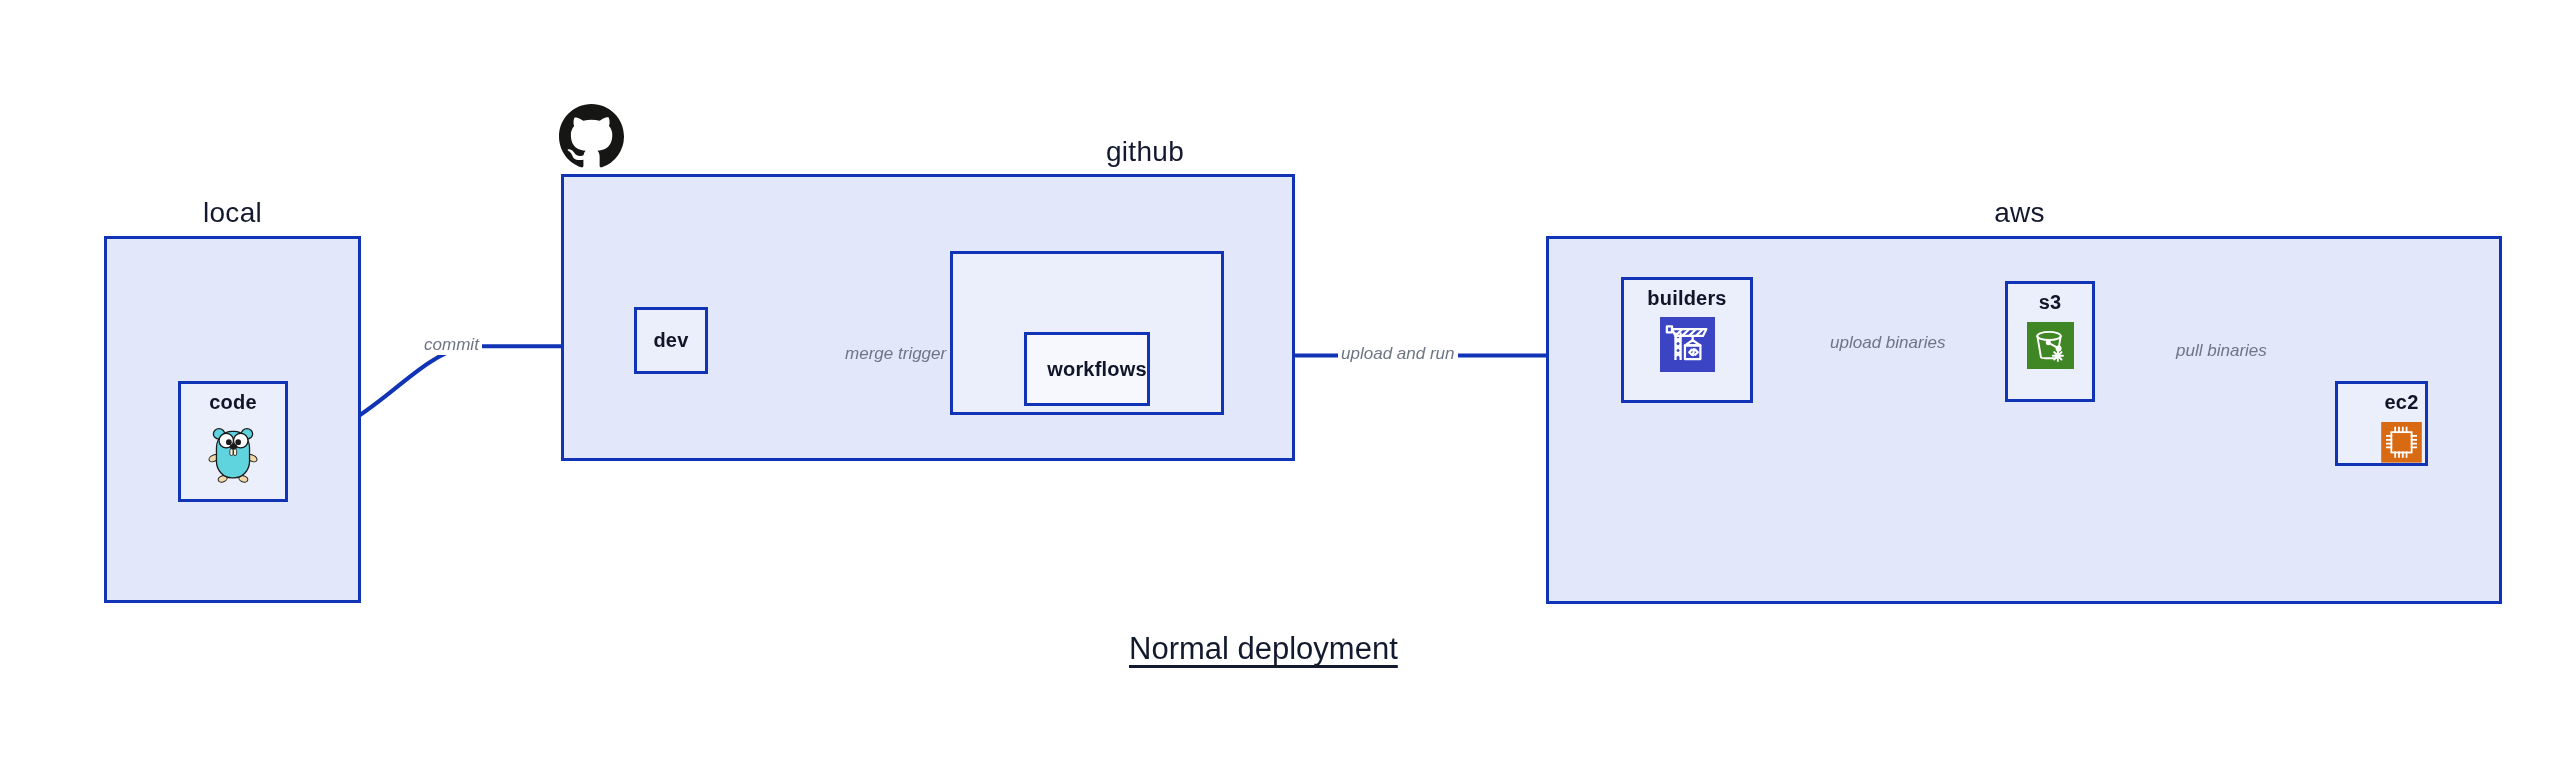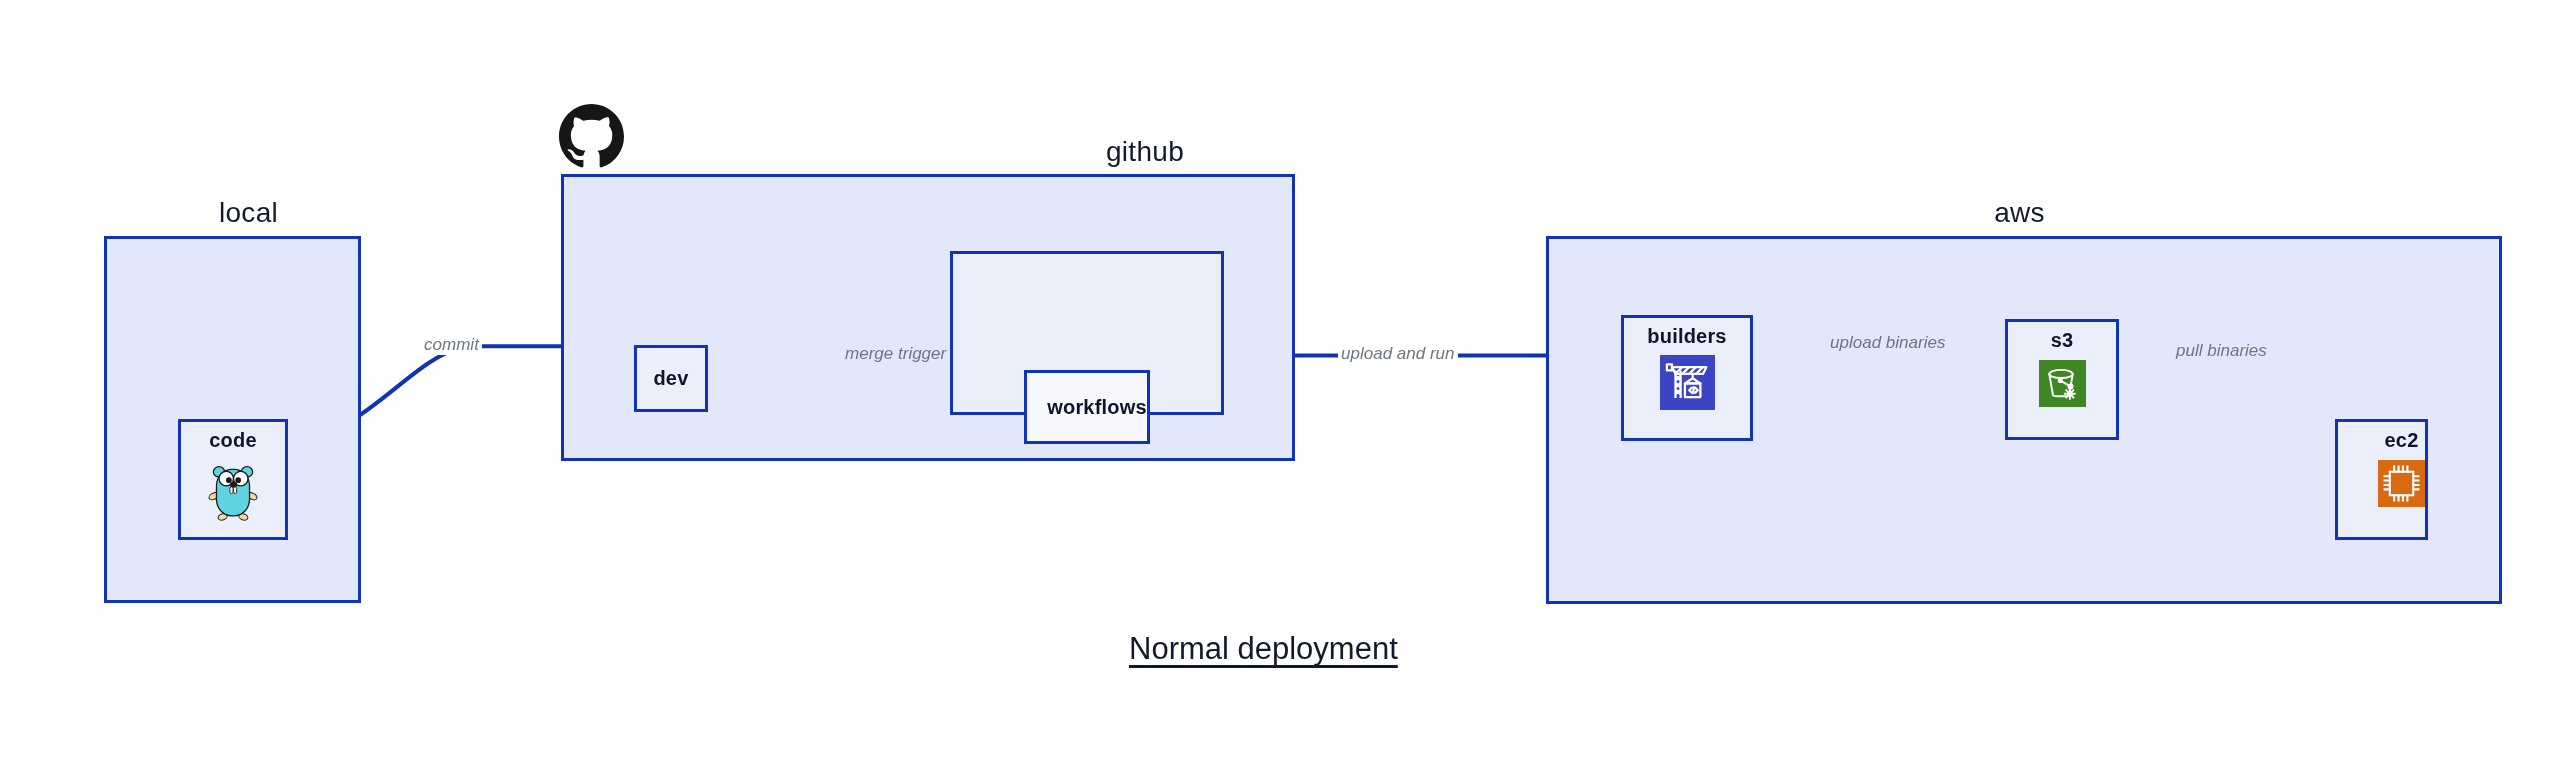--- a/index.html
+++ b/index.html
@@ -10,21 +10,21 @@
 
   
   .group{position:absolute;box-sizing:border-box;
          background:#e2e7fa;border:3.6px solid #1034b5;}
   .group-label{position:absolute;color:#141a2e;font-size:28px;
                letter-spacing:0.3px;white-space:nowrap;}
 
   
   .node{position:absolute;box-sizing:border-box;
         background:#eaeffb;border:3.6px solid #1034b5;
-        display:flex;flex-direction:column;align-items:center;margin-top:38px;}
+        display:flex;flex-direction:column;align-items:center;}
   .node.light{background:#f6f8fe;}
   .node-label{font-weight:bold;color:#10152a;font-size:20px;
               white-space:nowrap;letter-spacing:0.2px;}
   .node-icon{display:block;}
 
   
   #title{position:absolute;color:#141a2e;font-size:31px;
          text-decoration:underline;text-underline-offset:6.2px;
          text-decoration-thickness:2.6px;white-space:nowrap;}
 
@@ -53,21 +53,21 @@
 
     <path d="M1374,690 L1980,690" fill="none" stroke="#1034b5" stroke-width="8" marker-end="url(#ah)"></path>
 
     <path d="M2232,690 L3139,690" fill="none" stroke="#1034b5" stroke-width="8" marker-end="url(#ah)"></path>
 
     <path d="M3404,668 L3883,668" fill="none" stroke="#1034b5" stroke-width="8" marker-end="url(#ah)"></path>
 
     <path d="M4073,668 C4190,668 4210,690 4270,700 C4390,722 4450,790 4525,838" fill="none" stroke="#1034b5" stroke-width="8" marker-end="url(#ah)"></path>
   </svg>
 
-  <div class="group-label" style="left:120px;top:197px;width:257px;text-align:center;">local</div>
+  <div class="group-label" style="left:104px;top:197px;width:257px;text-align:center;">local</div>
   <div class="group" style="left:104px;top:236px;width:257px;height:367px;"></div>
 
   <div class="node" style="left:178px;top:381px;width:110px;height:121px;padding-top:7.2px;">
     <div class="node-label">code</div>
     <svg class="node-icon" width="56" height="62" viewBox="0 0 108 120" style="margin-top:8.2px;">
 
       <ellipse cx="17" cy="70" rx="10" ry="6" fill="#f2d7a8" stroke="#1b1b1b" stroke-width="2" transform="rotate(-25 17 70)"></ellipse>
       <ellipse cx="91" cy="70" rx="10" ry="6" fill="#f2d7a8" stroke="#1b1b1b" stroke-width="2" transform="rotate(25 91 70)"></ellipse>
 
       <ellipse cx="34" cy="110" rx="9" ry="6" fill="#f2d7a8" stroke="#1b1b1b" stroke-width="2" transform="rotate(-20 34 110)"></ellipse>
@@ -124,36 +124,36 @@
         <path d="M18 22 L26 14 M26 22 L34 14 M34 22 L42 14 M42 22 L50 14"></path>
         <path d="M18 18 V50 M24 18 V50 M18 24 L24 30 M24 24 L18 30 M18 32 L24 38 M24 32 L18 38 M18 40 L24 46 M24 40 L18 46"></path>
         <path d="M38 22 V27"></path>
         <path d="M38 27 L29 33 H47 Z"></path>
         <rect x="29" y="33" width="18" height="16"></rect>
         <path d="M37 38 L34 41 L37 44 M41 38 L44 41 L41 44 M39.5 37.5 L38.5 44.5" stroke-linecap="round"></path>
       </g>
     </svg>
   </div>
 
-  <div class="node" style="left:2005px;top:281px;width:114px;height:121px;padding-top:7.2px;">
+  <div class="node" style="left:2005px;top:281px;width:90px;height:121px;padding-top:7.2px;">
     <div class="node-label">s3</div>
     <svg class="node-icon" width="47" height="47" viewBox="0 0 64 64" style="margin-top:8.2px;">
       <rect x="0" y="0" width="64" height="64" fill="#3f8624"></rect>
       <g fill="none" stroke="#ffffff" stroke-width="2.6" stroke-linecap="round" stroke-linejoin="round">
         <ellipse cx="30" cy="19" rx="16" ry="5.5"></ellipse>
         <path d="M14 19 L19 48 C19 50 41 50 41 48 L46 19"></path>
         <path d="M29 28 L43 36"></path>
         <circle cx="29" cy="28" r="2.2" fill="#ffffff"></circle>
         <circle cx="43" cy="36" r="2.8"></circle>
         <path d="M42 39 V53 M35 46 H49 M37 41 L47 51 M47 41 L37 51"></path>
       </g>
     </svg>
   </div>
 
-  <div class="node" style="left:2335px;top:381px;width:93px;height:121px;padding-top:7.2px;padding-left:40px;">
+  <div class="node" style="left:2335px;top:381px;width:93px;height:85px;padding-top:7.2px;padding-left:40px;">
     <div class="node-label">ec2</div>
     <svg class="node-icon" width="47" height="47" viewBox="0 0 64 64" style="margin-top:8.2px;">
       <rect x="0" y="0" width="64" height="64" fill="#d96a14"></rect>
       <g fill="none" stroke="#ffffff" stroke-width="2.8" stroke-linecap="square">
         <rect x="16" y="16" width="32" height="32"></rect>
         <path d="M22 16 V9 M28 16 V9 M34 16 V9 M40 16 V9"></path>
         <path d="M22 48 V55 M28 48 V55 M34 48 V55 M40 48 V55"></path>
         <path d="M16 22 H9 M16 28 H9 M16 34 H9 M16 40 H9"></path>
         <path d="M48 22 H55 M48 28 H55 M48 34 H55 M48 40 H55"></path>
       </g>

